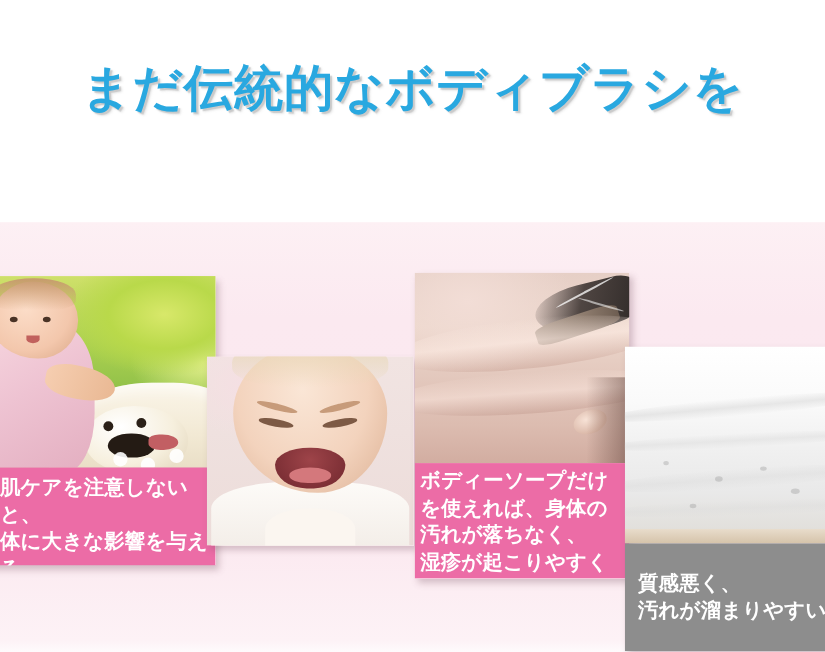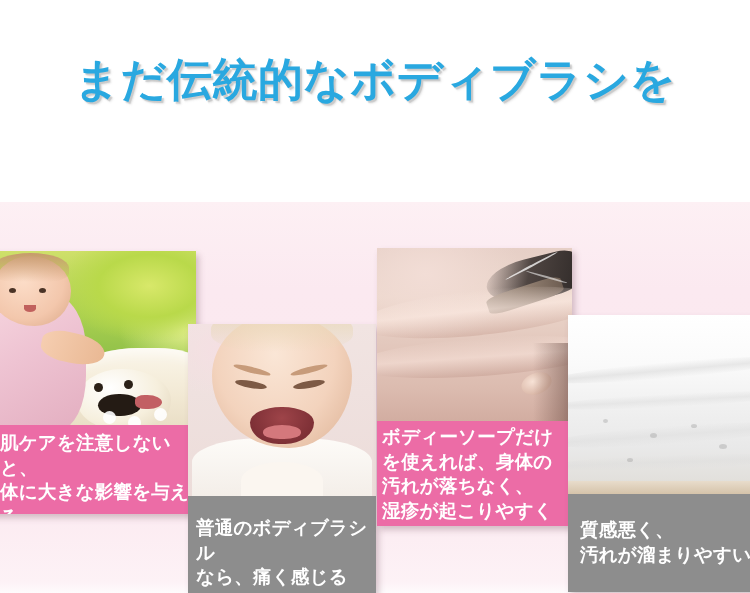--- a/index.html
+++ b/index.html
@@ -439,22 +439,20 @@
         <div class="cb-hair"></div>
         <div class="cb-brow l"></div>
         <div class="cb-brow r"></div>
         <div class="cb-eye l"></div>
         <div class="cb-eye r"></div>
         <div class="cb-mouth"></div>
         <div class="cb-tongue"></div>
         <div class="cb-bib"></div>
       </div>
     </div>
-    <div class="caption gray">普通のボディブラシル
-なら、痛く感じる</div>
   </div>
 
   <div class="panel" id="panel-skin">
     <div class="panel-photo">
       <div class="art art-skin">
         <div class="sk-dark-band"></div>
         <div class="sk-strap"></div>
         <div class="sk-hair"></div>
         <div class="sk-hair2"></div>
         <div class="sk-fold-a"></div>

